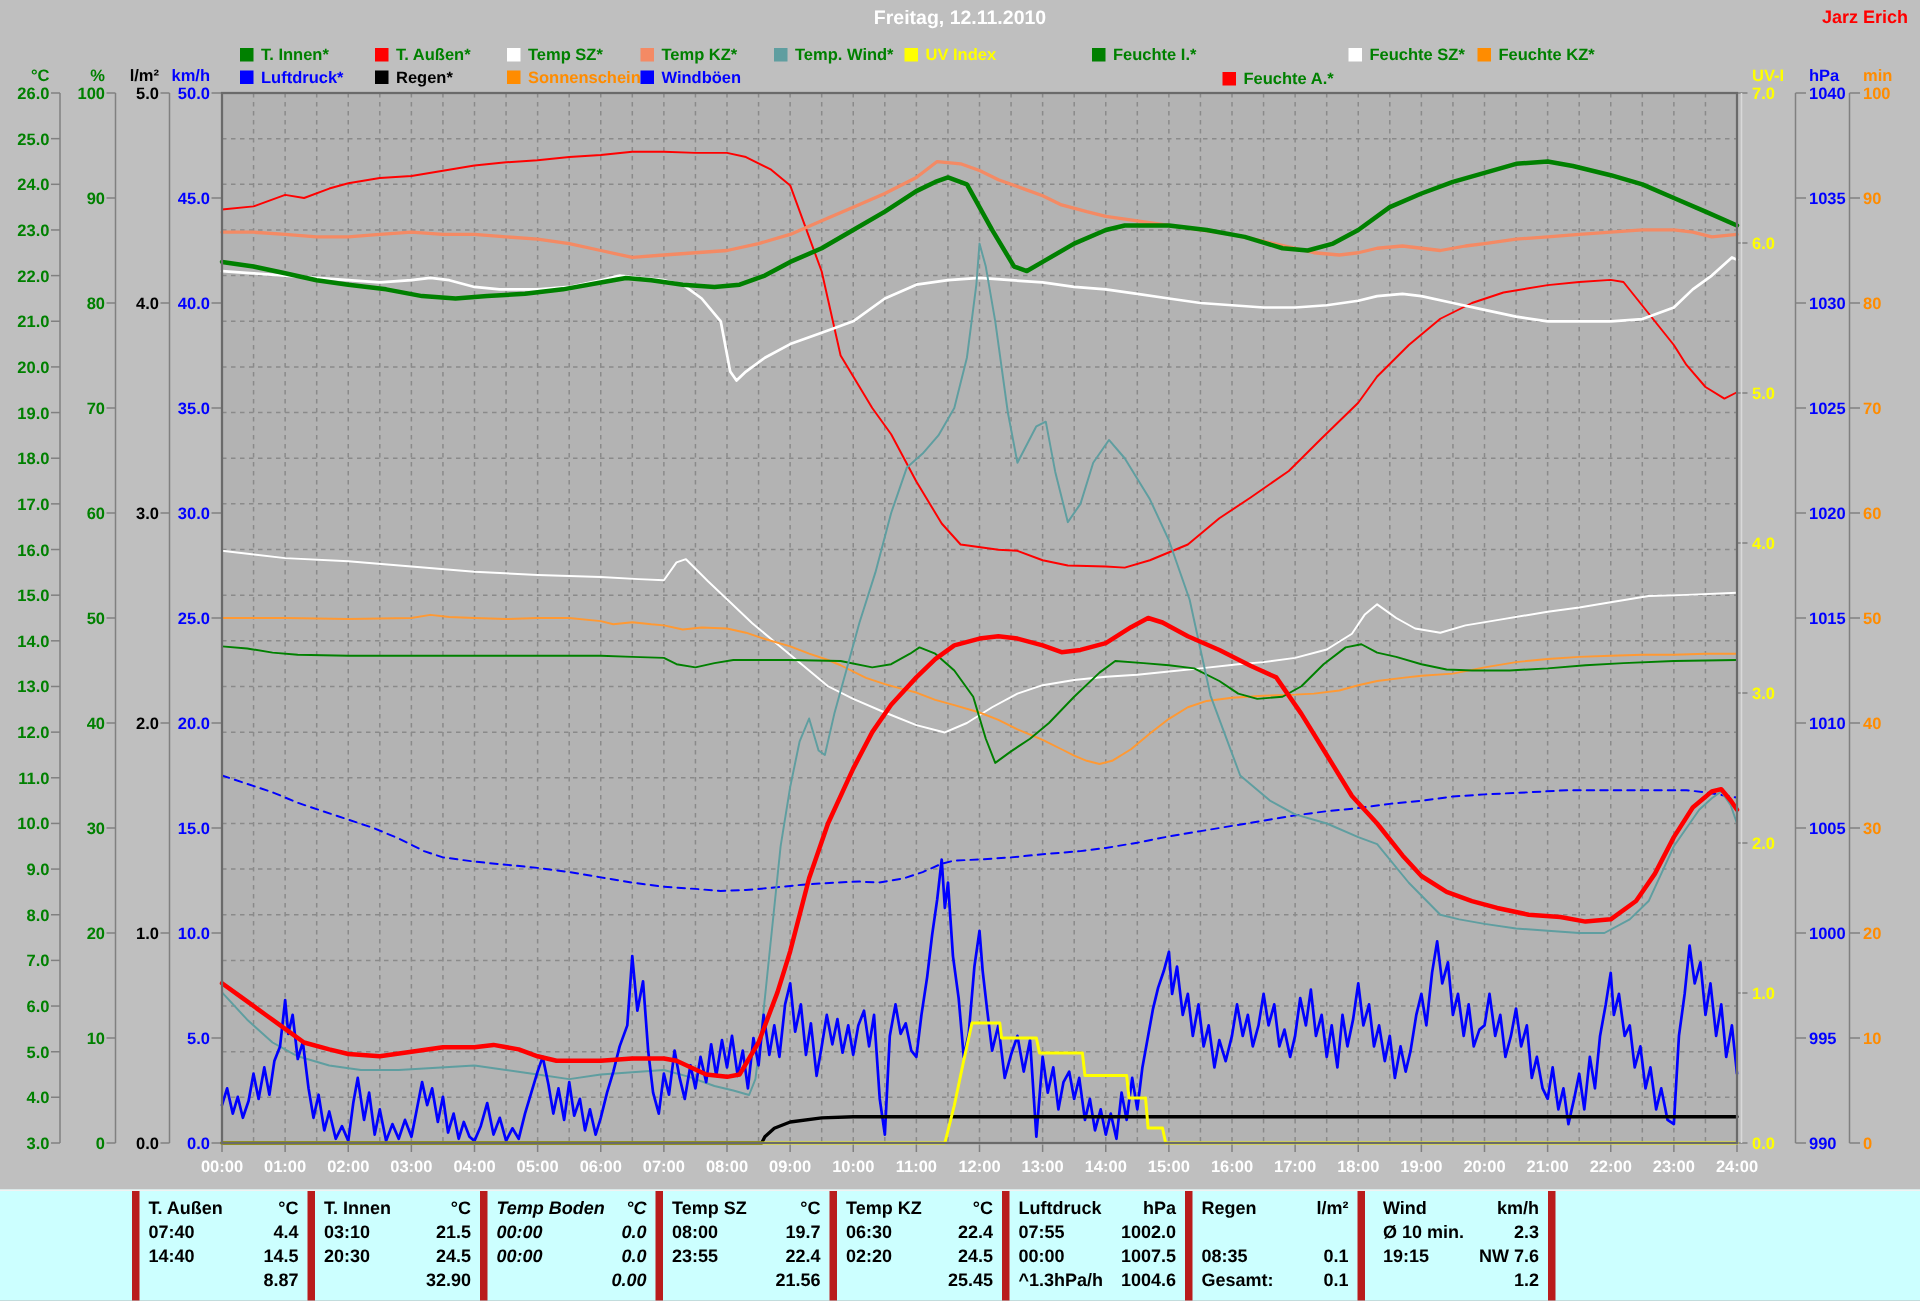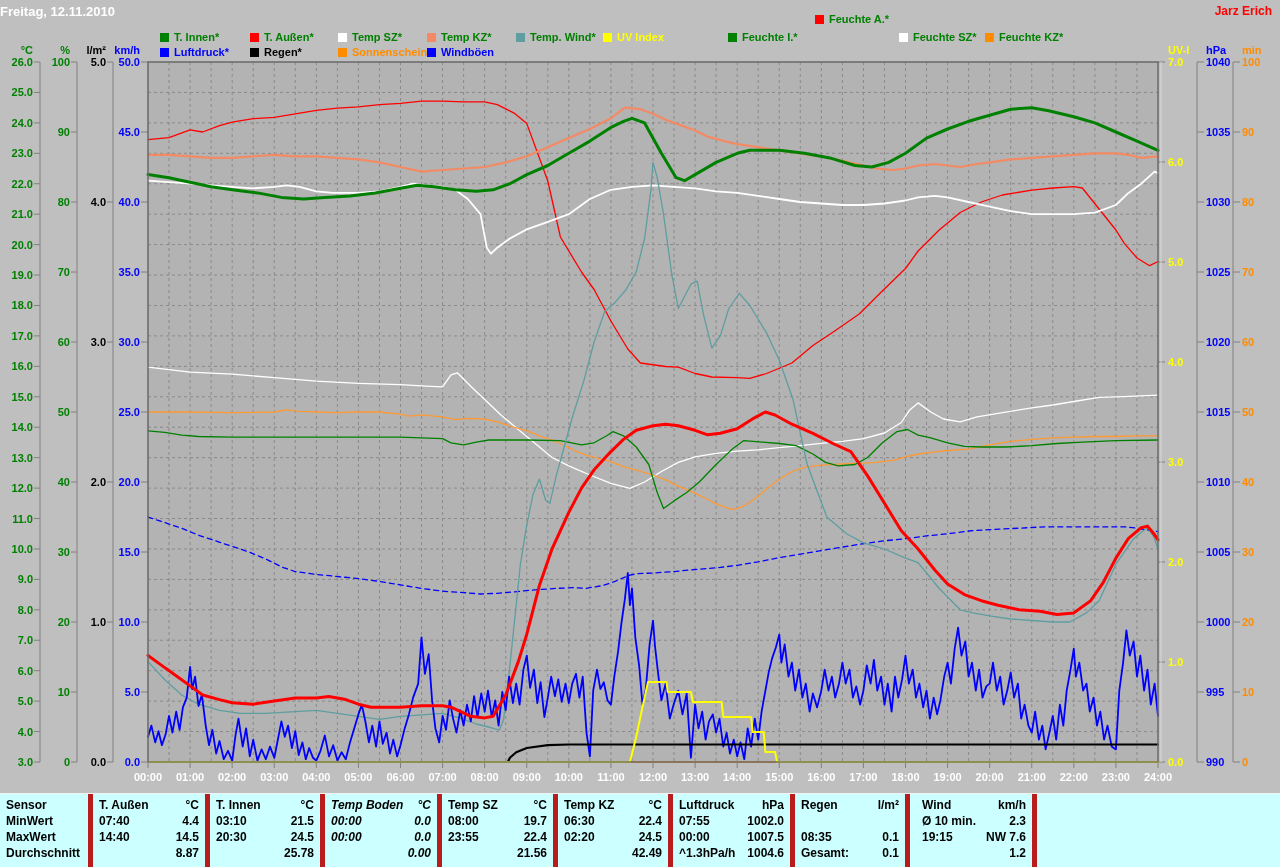--- a/index.html
+++ b/index.html
@@ -4,21 +4,21 @@
 <style>
   html,body{margin:0;padding:0;}
   body{
     width:1280px;height:867px;position:relative;overflow:hidden;
     background:#bfbfbf;
     font-family:"Liberation Sans","DejaVu Sans",sans-serif;
     font-weight:700;
     -webkit-font-smoothing:none;
   }
   #titlebar{position:absolute;top:0;left:0;width:1280px;height:24px;}
-  #page-title{position:absolute;top:4px;left:0;width:100%;text-align:left;
+  #page-title{position:absolute;top:4px;left:0;width:100%;text-align:center;
     color:#ffffff;font-size:13px;}
   #station-name{position:absolute;top:4px;right:8px;color:#ff0000;font-size:12px;}
   .legend-item{position:absolute;height:12px;font-size:11px;white-space:nowrap;}
   .legend-item .sw{display:inline-block;width:9px;height:9px;margin-right:5px;vertical-align:-1px;}
   #chart-wrap{position:absolute;top:0;left:0;width:1280px;height:793px;}
   #datatable{position:absolute;top:793px;left:0;width:1280px;height:74px;background:#ccffff;
     border-top:1px solid #f2f2f2;font-size:12px;color:#000;}
   .tcol{position:absolute;top:0;height:74px;box-sizing:border-box;border-left:5px solid #b91c1c;
     padding:3px 6px 0 6px;}
   .tcol.first{border-left:none;}
@@ -365,48 +365,30 @@
 </div>
 
 <div id="legend">
     <div class="legend-item" style="left: 160px; top: 31px; color: rgb(0, 128, 0);"><span class="sw" style="background: rgb(0, 128, 0);"></span><span>T. Innen*</span></div>
     <div class="legend-item" style="left: 250px; top: 31px; color: rgb(0, 128, 0);"><span class="sw" style="background: rgb(255, 0, 0);"></span><span>T. Außen*</span></div>
     <div class="legend-item" style="left: 338px; top: 31px; color: rgb(0, 128, 0);"><span class="sw" style="background: rgb(255, 255, 255);"></span><span>Temp SZ*</span></div>
     <div class="legend-item" style="left: 427px; top: 31px; color: rgb(0, 128, 0);"><span class="sw" style="background: rgb(244, 138, 100);"></span><span>Temp KZ*</span></div>
     <div class="legend-item" style="left: 516px; top: 31px; color: rgb(0, 128, 0);"><span class="sw" style="background: rgb(95, 158, 160);"></span><span>Temp. Wind*</span></div>
     <div class="legend-item" style="left: 603px; top: 31px; color: rgb(255, 255, 0);"><span class="sw" style="background: rgb(255, 255, 0);"></span><span>UV Index</span></div>
     <div class="legend-item" style="left: 728px; top: 31px; color: rgb(0, 128, 0);"><span class="sw" style="background: rgb(0, 128, 0);"></span><span>Feuchte I.*</span></div>
-    <div class="legend-item" style="left: 815px; top: 13px; color: rgb(0, 128, 0);"><span class="sw" style="background: rgb(255, 0, 0);"></span><span>Feuchte A.*</span></div>
+    <div class="legend-item" style="left: 815px; top: 47px; color: rgb(0, 128, 0);"><span class="sw" style="background: rgb(255, 0, 0);"></span><span>Feuchte A.*</span></div>
     <div class="legend-item" style="left: 899px; top: 31px; color: rgb(0, 128, 0);"><span class="sw" style="background: rgb(255, 255, 255);"></span><span>Feuchte SZ*</span></div>
     <div class="legend-item" style="left: 985px; top: 31px; color: rgb(0, 128, 0);"><span class="sw" style="background: rgb(255, 140, 0);"></span><span>Feuchte KZ*</span></div>
     <div class="legend-item" style="left: 160px; top: 46px; color: rgb(0, 0, 255);"><span class="sw" style="background: rgb(0, 0, 255);"></span><span>Luftdruck*</span></div>
     <div class="legend-item" style="left: 250px; top: 46px; color: rgb(0, 0, 0);"><span class="sw" style="background: rgb(0, 0, 0);"></span><span>Regen*</span></div>
     <div class="legend-item" style="left: 338px; top: 46px; color: rgb(255, 140, 0);"><span class="sw" style="background: rgb(255, 140, 0);"></span><span>Sonnenschein</span></div>
     <div class="legend-item" style="left: 427px; top: 46px; color: rgb(0, 0, 255);"><span class="sw" style="background: rgb(0, 0, 255);"></span><span>Windböen</span></div>
   </div>
 
 <div id="datatable">
-    <div class="tcol first" style="left: 0px; width: 88px;">
-      <div class="trow">
-        <span>Sensor</span>
-        <span class="tv"></span>
-      </div>
-      <div class="trow">
-        <span>MinWert</span>
-        <span class="tv"></span>
-      </div>
-      <div class="trow">
-        <span>MaxWert</span>
-        <span class="tv"></span>
-      </div>
-      <div class="trow">
-        <span>Durchschnitt</span>
-        <span class="tv"></span>
-      </div>
-    </div>
     <div class="tcol" style="left: 88px; width: 117px;">
       <div class="trow">
         <span>T. Außen</span>
         <span class="tv">°C</span>
       </div>
       <div class="trow">
         <span>07:40</span>
         <span class="tv">4.4</span>
       </div>
       <div class="trow">
@@ -426,21 +408,21 @@
       <div class="trow">
         <span>03:10</span>
         <span class="tv">21.5</span>
       </div>
       <div class="trow">
         <span>20:30</span>
         <span class="tv">24.5</span>
       </div>
       <div class="trow">
         <span></span>
-        <span class="tv">25.78</span>
+        <span class="tv">32.90</span>
       </div>
     </div>
     <div class="tcol" style="left: 320px; width: 117px; font-style: italic;">
       <div class="trow">
         <span>Temp Boden</span>
         <span class="tv">°C</span>
       </div>
       <div class="trow">
         <span>00:00</span>
         <span class="tv">0.0</span>
@@ -480,21 +462,21 @@
       <div class="trow">
         <span>06:30</span>
         <span class="tv">22.4</span>
       </div>
       <div class="trow">
         <span>02:20</span>
         <span class="tv">24.5</span>
       </div>
       <div class="trow">
         <span></span>
-        <span class="tv">42.49</span>
+        <span class="tv">25.45</span>
       </div>
     </div>
     <div class="tcol" style="left: 668px; width: 122px;">
       <div class="trow">
         <span>Luftdruck</span>
         <span class="tv">hPa</span>
       </div>
       <div class="trow">
         <span>07:55</span>
         <span class="tv">1002.0</span>

